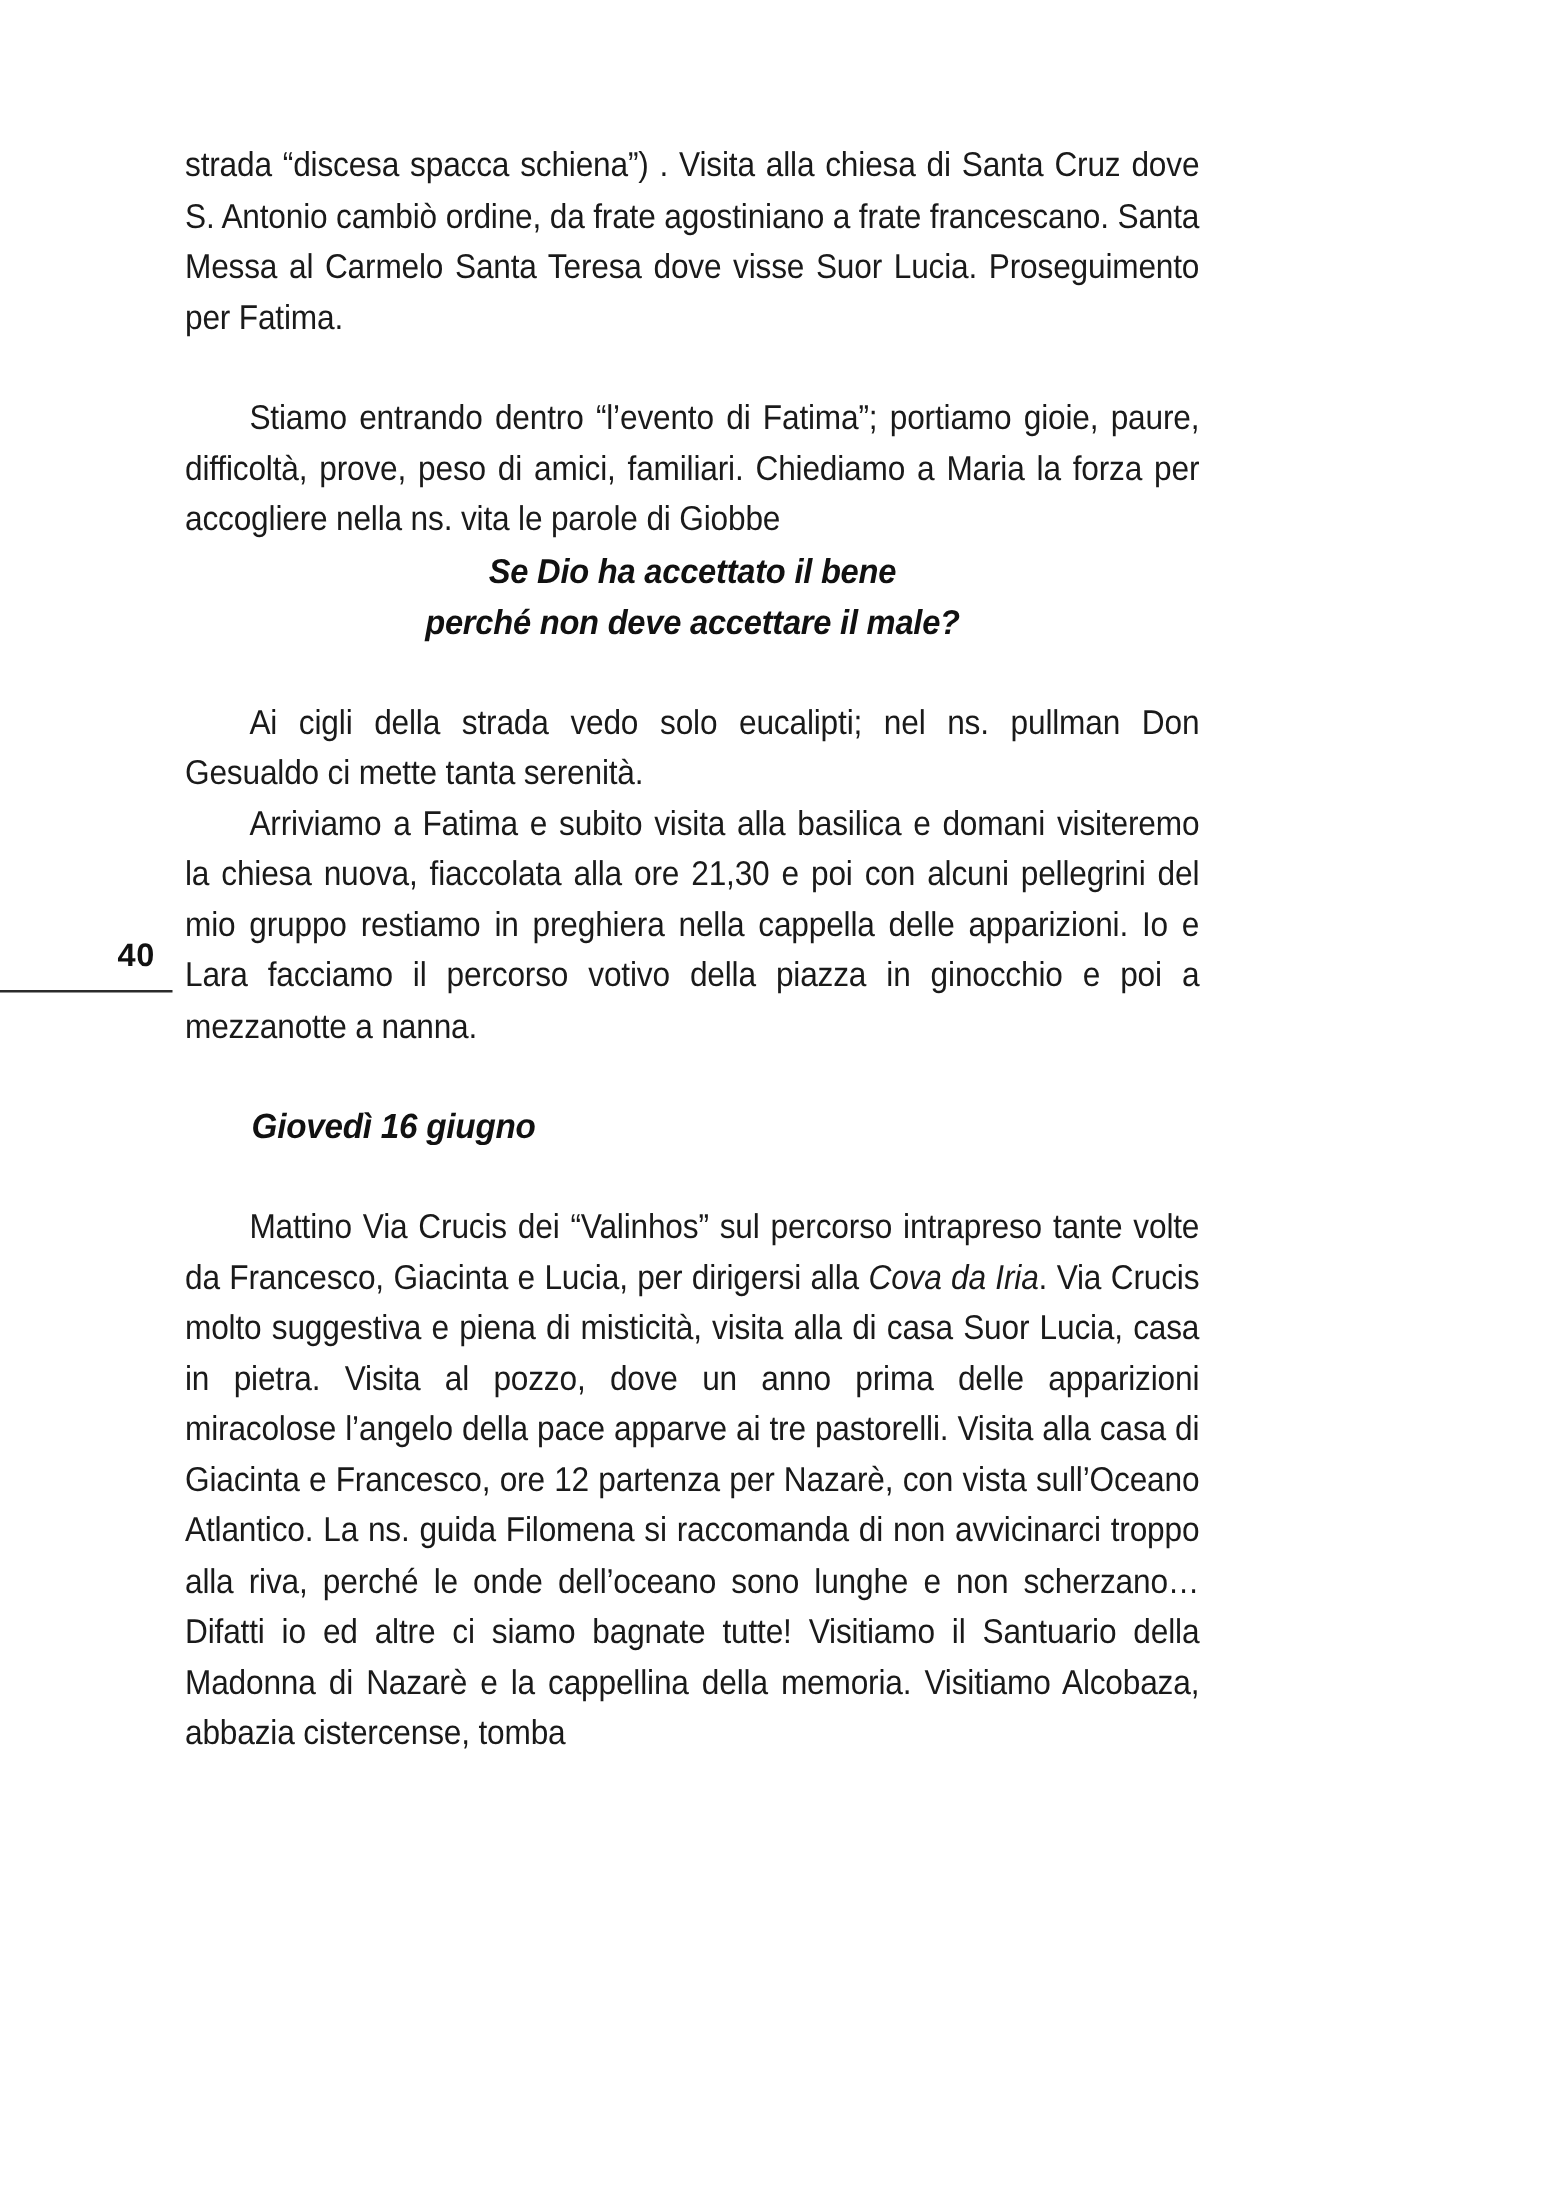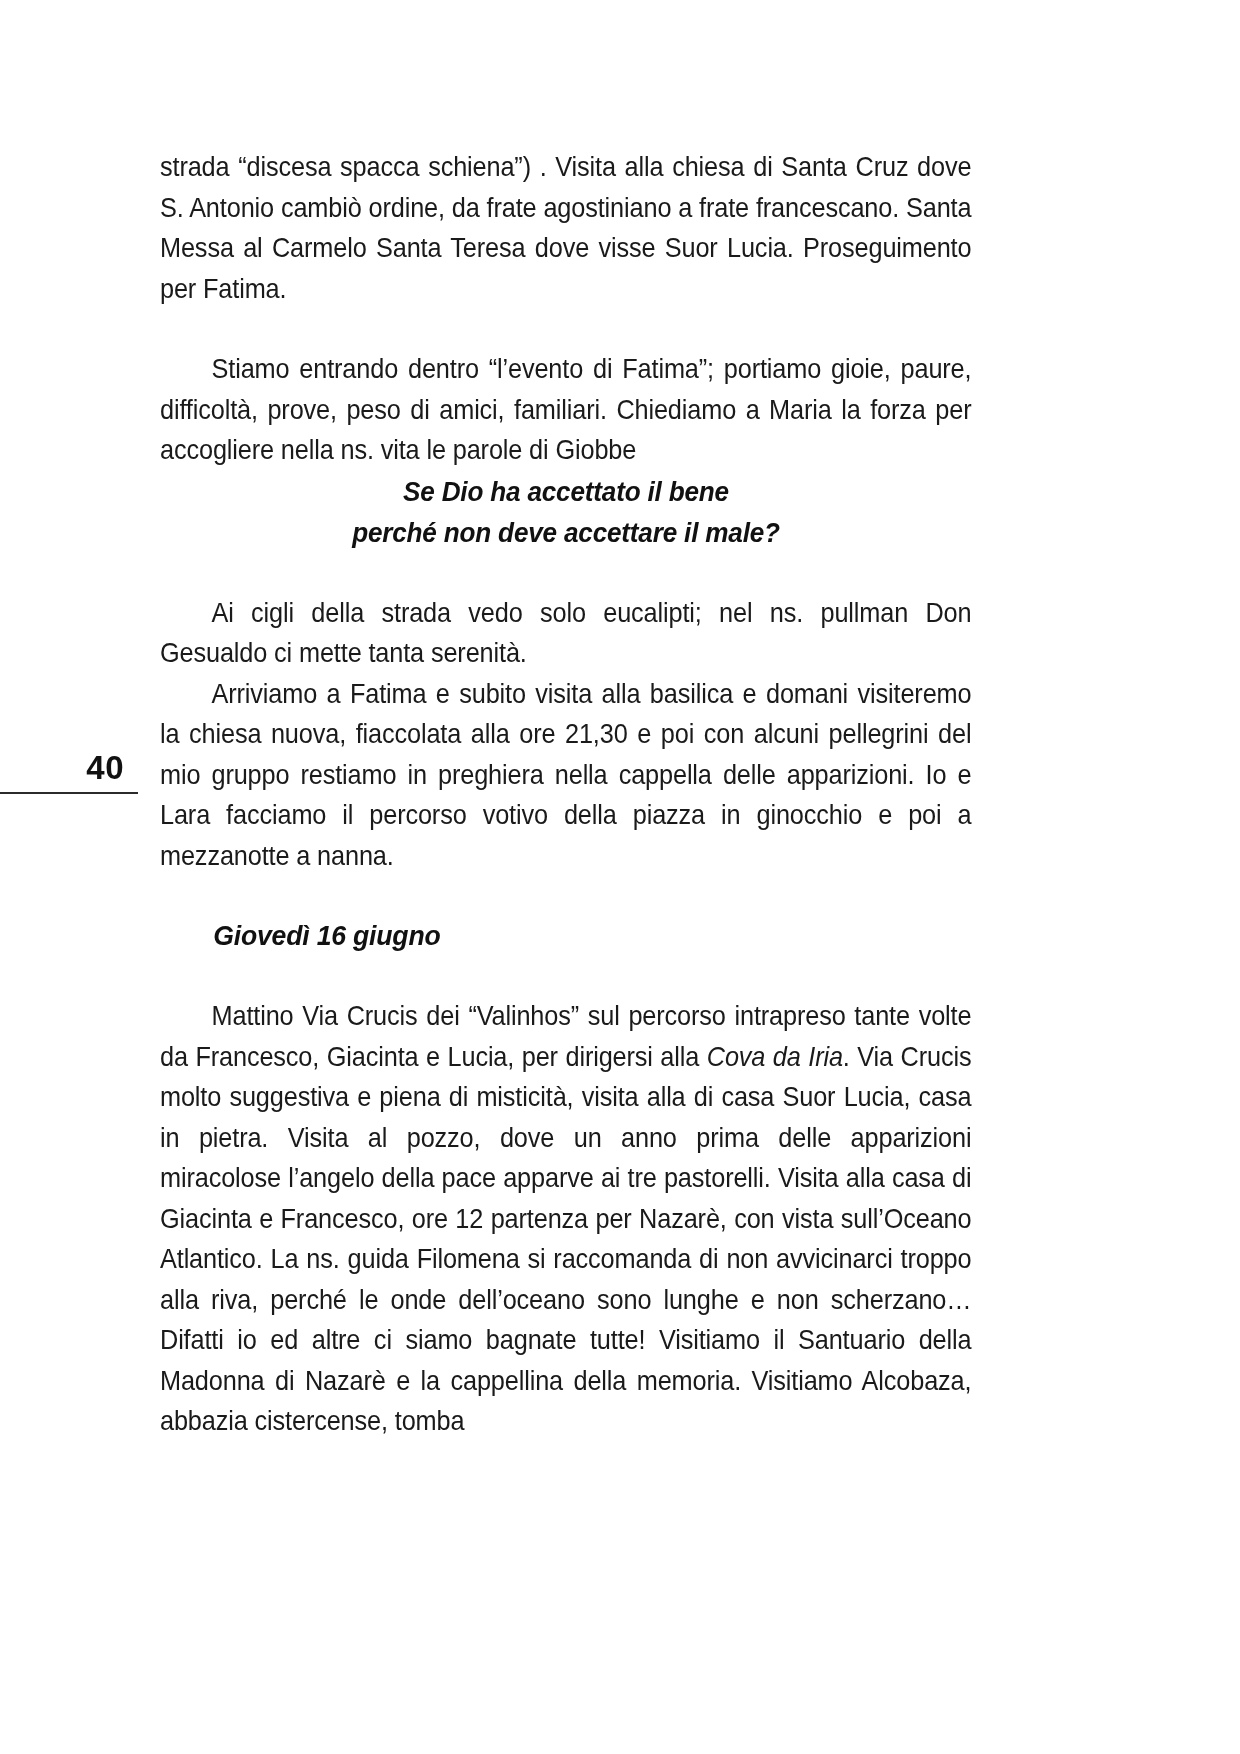--- a/index.html
+++ b/index.html
@@ -28,42 +28,41 @@
     position: absolute;
     left: 0;
     top: 735px;
     width: 140px;
     height: 70px;
   }
   .folio-number {
     position: absolute;
     right: 16px;
     top: 14px;
-    font-size: 33px;
+    font-size: 26px;
     font-weight: bold;
     letter-spacing: 0.5px;
     color: #111111;
     font-family: "Liberation Sans", sans-serif;
   }
   .folio-rule {
     position: absolute;
     left: 0;
     top: 57px;
     width: 138px;
     height: 0;
     border-top: 2px solid #2b2b2b;
   }
 
   
   .column {
     position: absolute;
-    left: 160px;
+    left: 148px;
     top: 112px;
     width: 812px;
-    margin-top: 35px;
   }
 
   .para {
     font-size: 27.5px;
     line-height: 40.5px;
     text-align: justify;
     text-justify: inter-word;
     margin: 0;
     letter-spacing: -0.15px;
     word-spacing: 0px;

